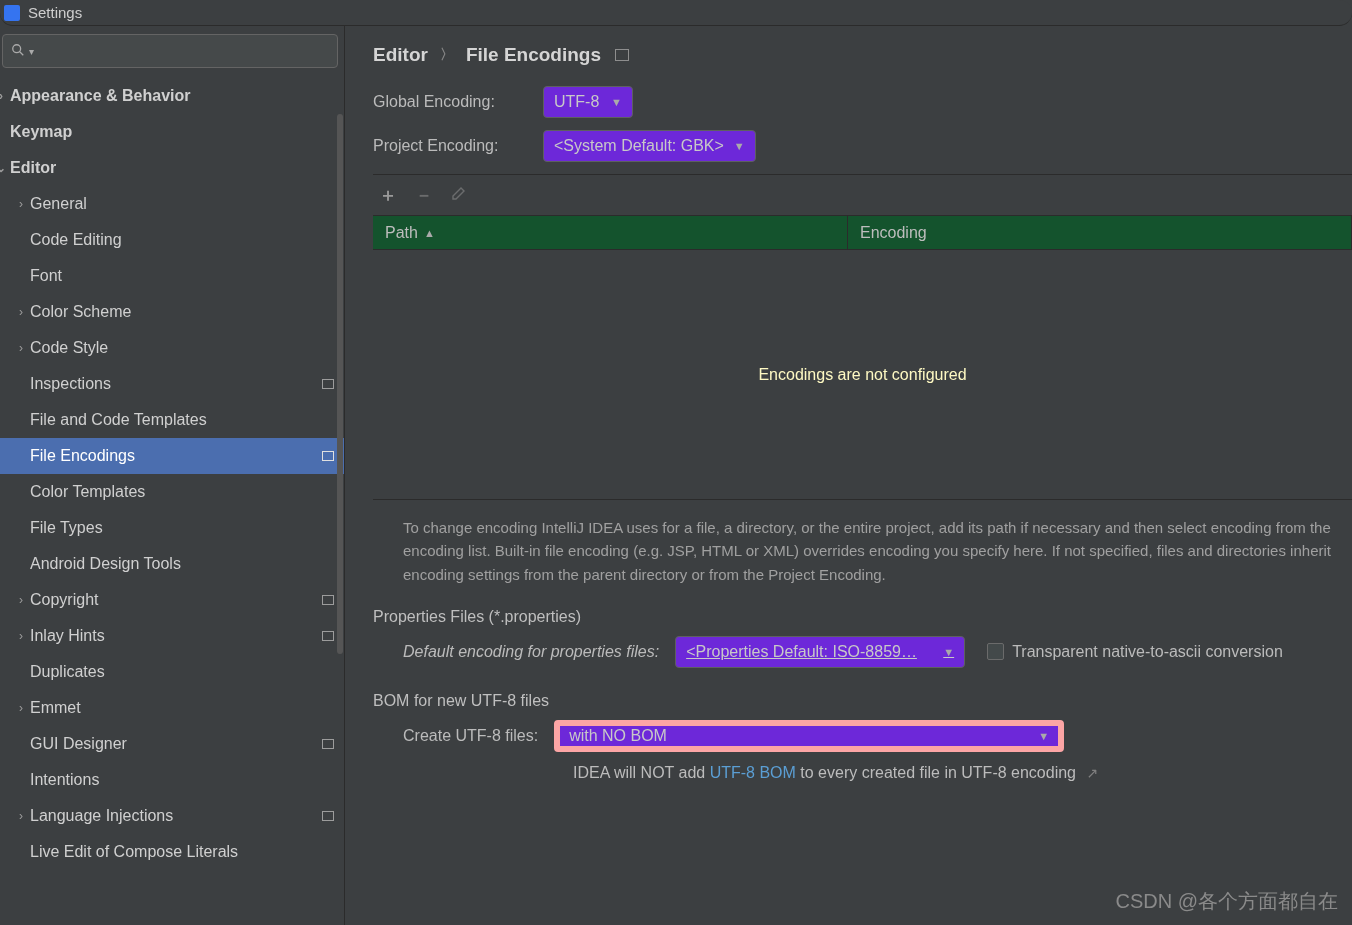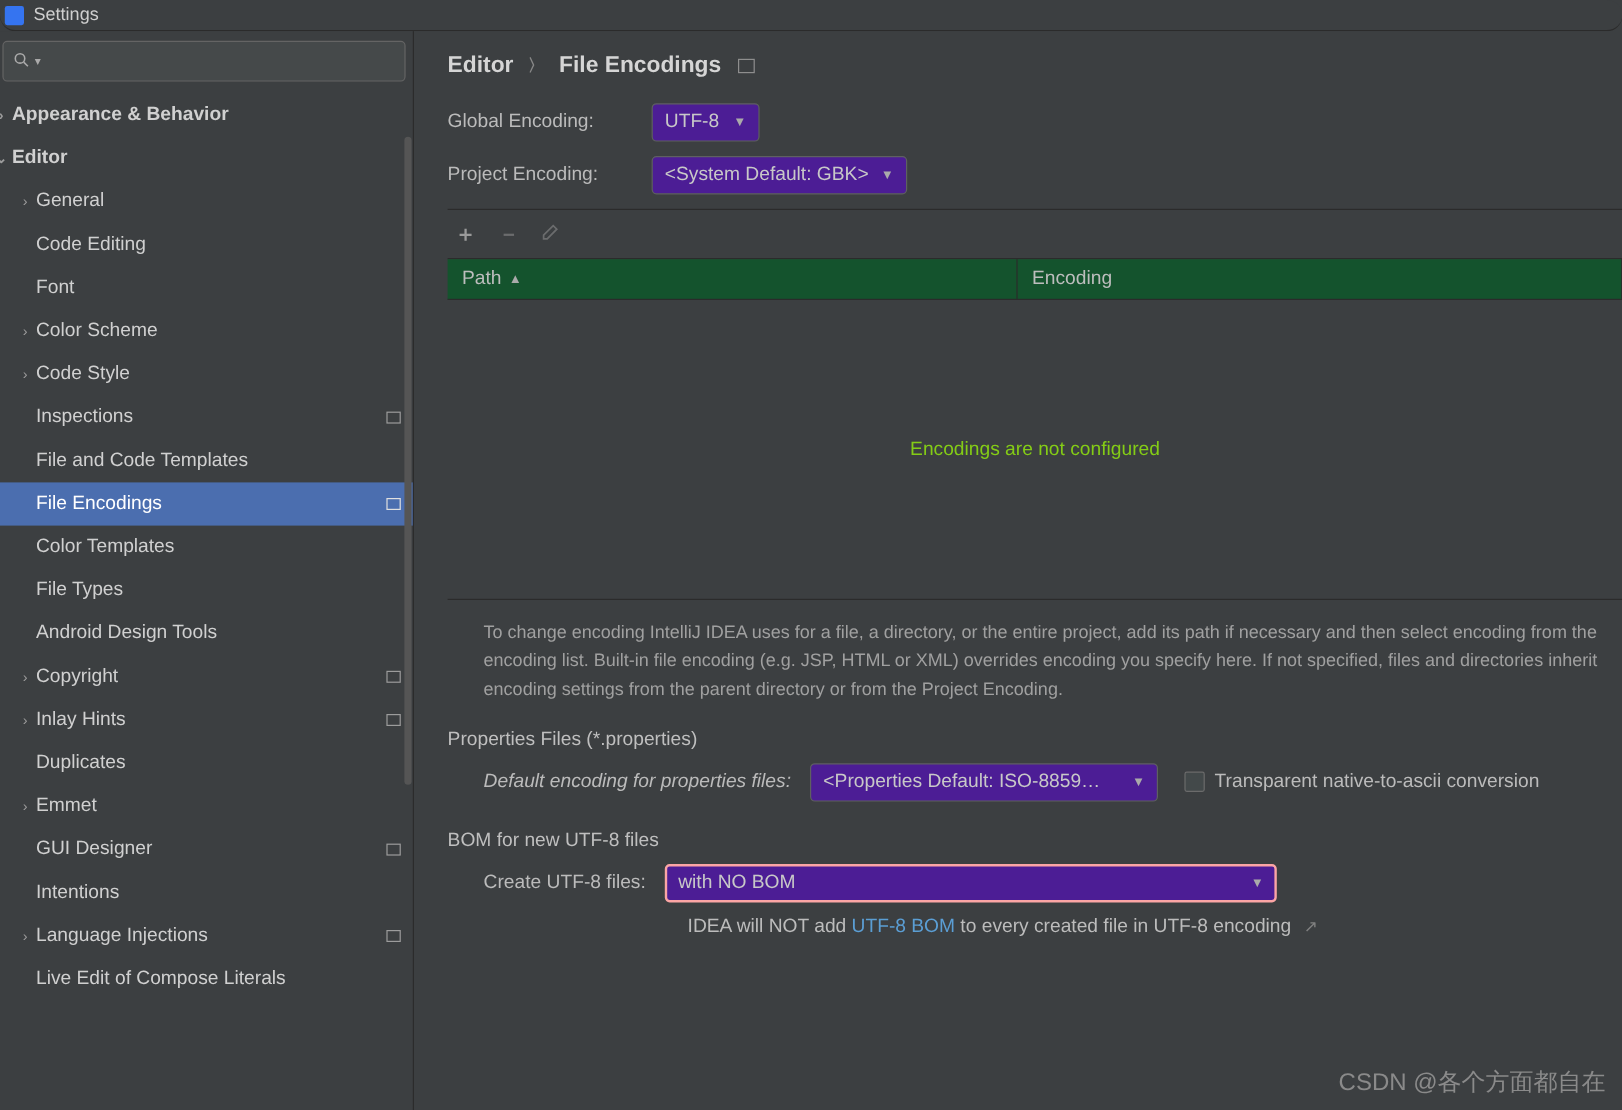--- a/index.html
+++ b/index.html
@@ -74,38 +74,38 @@
   }
 
   .content{flex:1;padding:18px 0 0 28px;overflow:hidden;font-size:16px;}
   .crumbs{display:flex;align-items:center;font-size:19px;font-weight:600;color:#d5d5d5;margin-bottom:20px;}
   .crumbs .sep{margin:0 12px;color:#888;font-size:14px;}
   .crumbs .proj-icon{width:14px;height:12px;border:1px solid #8e8e8e;margin-left:14px;}
   .row{display:flex;align-items:center;margin-bottom:12px;}
   .row .label{width:170px;color:var(--text);}
   .dropdown{
     display:inline-flex;align-items:center;height:32px;
-    border:1px solid #5e6060;border-radius:4px;background:#4c1d95;
+    border:1px solid #5e6060;border-radius:4px;background:#6d28d9;
     padding:0 10px;color:#c8c8c8;min-width:90px;justify-content:space-between;
     gap:10px;
   }
   .dropdown .dd-caret{color:#aaa;font-size:11px;}
-  .dropdown.focused{border:2px solid #fca5a5;padding:0 9px;}
+  .dropdown.focused{border:6px solid #fca5a5;padding:0 9px;}
 
   .toolbar{display:flex;align-items:center;gap:18px;padding:8px 6px;border-top:1px solid #2b2b2b;border-bottom:1px solid #2b2b2b;margin-top:6px;}
   .toolbar .tb-icon{color:#9a9a9a;font-size:18px;font-weight:bold;}
   .toolbar .tb-icon.dim{opacity:.5;}
   .table-head{display:flex;height:34px;background:#14532d;border-bottom:1px solid #2b2b2b;}
   .table-head .th{display:flex;align-items:center;padding:0 12px;color:#bdbdbd;border-right:1px solid #2b2b2b;}
   .th-path{width:475px;}
   .th-enc{flex:1;}
   .sort-caret{margin-left:6px;font-size:11px;color:#aaa;}
   .table-body{
     height:250px;border-bottom:1px solid #2b2b2b;
-    display:flex;align-items:center;justify-content:center;color:#84cc16;
+    display:flex;align-items:center;justify-content:center;color:#fef9c3;
   }
   .help-text{color:#a0a0a0;padding:16px 16px 10px 30px;line-height:1.55;font-size:15px;}
   .section-title{margin-top:12px;margin-bottom:10px;color:#bfbfbf;}
   .indent{padding-left:30px;}
   .checkbox{width:17px;height:17px;border:1px solid #6b6b6b;background:#43494a;margin-right:8px;display:inline-block;vertical-align:middle;border-radius:2px;}
   .note{color:#bcbcbc;}
   .note a{color:var(--link);text-decoration:none;}
   .ext-icon{color:var(--text-dim);margin-left:6px;font-size:14px;}
   .watermark{
     position:absolute;right:14px;bottom:10px;color:#8a8a8a;font-size:20px;pointer-events:none;
@@ -129,20 +129,23 @@
           </svg>
       </span>
       <span class="caret-icon">▾</span>
     </div>
     <div class="tree" id="tree">
         <div class="tree-item level0 bold">
           <span class="chev">›</span>
           <span>Appearance &amp; Behavior</span>
         </div>
         <div class="tree-item level0 bold">
+          <span>Keymap</span>
+        </div>
+        <div class="tree-item level0 bold">
           <span class="chev">⌄</span>
           <span>Editor</span>
         </div>
         <div class="tree-item level1">
           <span class="chev">›</span>
           <span>General</span>
         </div>
         <div class="tree-item level1">
           <span>Code Editing</span>
         </div>
@@ -256,21 +259,21 @@
     </div>
     <div class="table-body">
       <span>Encodings are not configured</span>
     </div>
 
     <div class="help-text">To change encoding IntelliJ IDEA uses for a file, a directory, or the entire project, add its path if necessary and then select encoding from the encoding list. Built-in file encoding (e.g. JSP, HTML or XML) overrides encoding you specify here. If not specified, files and directories inherit encoding settings from the parent directory or from the Project Encoding.</div>
 
     <div class="section-title">Properties Files (*.properties)</div>
     <div class="row indent">
       <span style="margin-right:16px;font-style:italic;">Default encoding for properties files:</span>
-      <div class="dropdown" style="width:290px;">
+      <div class="dropdown" style="width:290px;text-decoration:underline;">
         <span>&lt;Properties Default: ISO-8859…</span>
         <span class="dd-caret">▼</span>
       </div>
       <span style="width:22px;"></span>
       <span class="checkbox"></span>
       <span>Transparent native-to-ascii conversion</span>
     </div>
 
     <div class="section-title" style="margin-top:24px;">BOM for new UTF-8 files</div>
     <div class="row indent">

